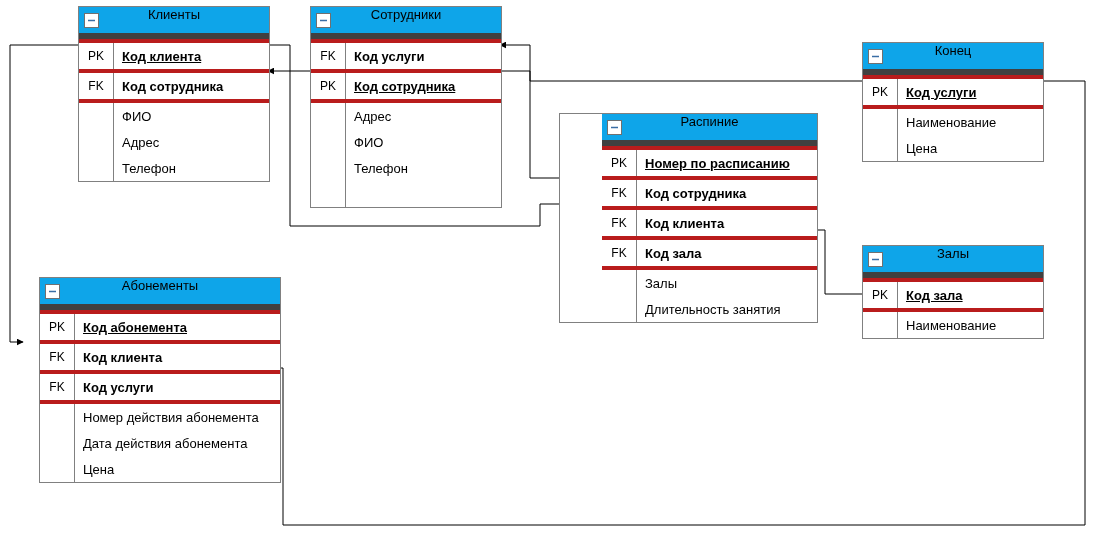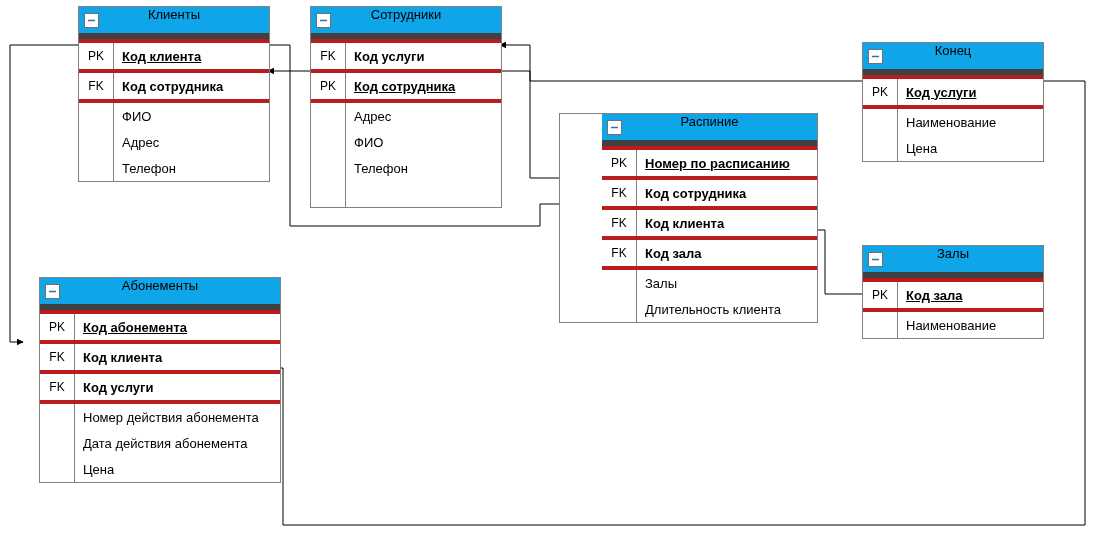--- a/index.html
+++ b/index.html
@@ -123,21 +123,21 @@
       <div class="row sep">
         <div class="kcol">FK</div>
         <div class="fld fk">Код зала</div>
       </div>
       <div class="row sep">
         <div class="kcol"></div>
         <div class="fld ">Залы</div>
       </div>
       <div class="row">
         <div class="kcol"></div>
-        <div class="fld ">Длительность клиента</div>
+        <div class="fld ">Длительность занятия</div>
       </div>
     </div>
     <div class="entity" style="left: 862px; top: 42px; width: 180px;">
       <div class="hdr">
         <div class="collapse">
           <svg width="9" height="9">
             <line x1="1" y1="4.5" x2="8" y2="4.5" stroke="#3a6ea5" stroke-width="1.5"></line>
           </svg>
         </div>
         <div class="title">Конец</div>

